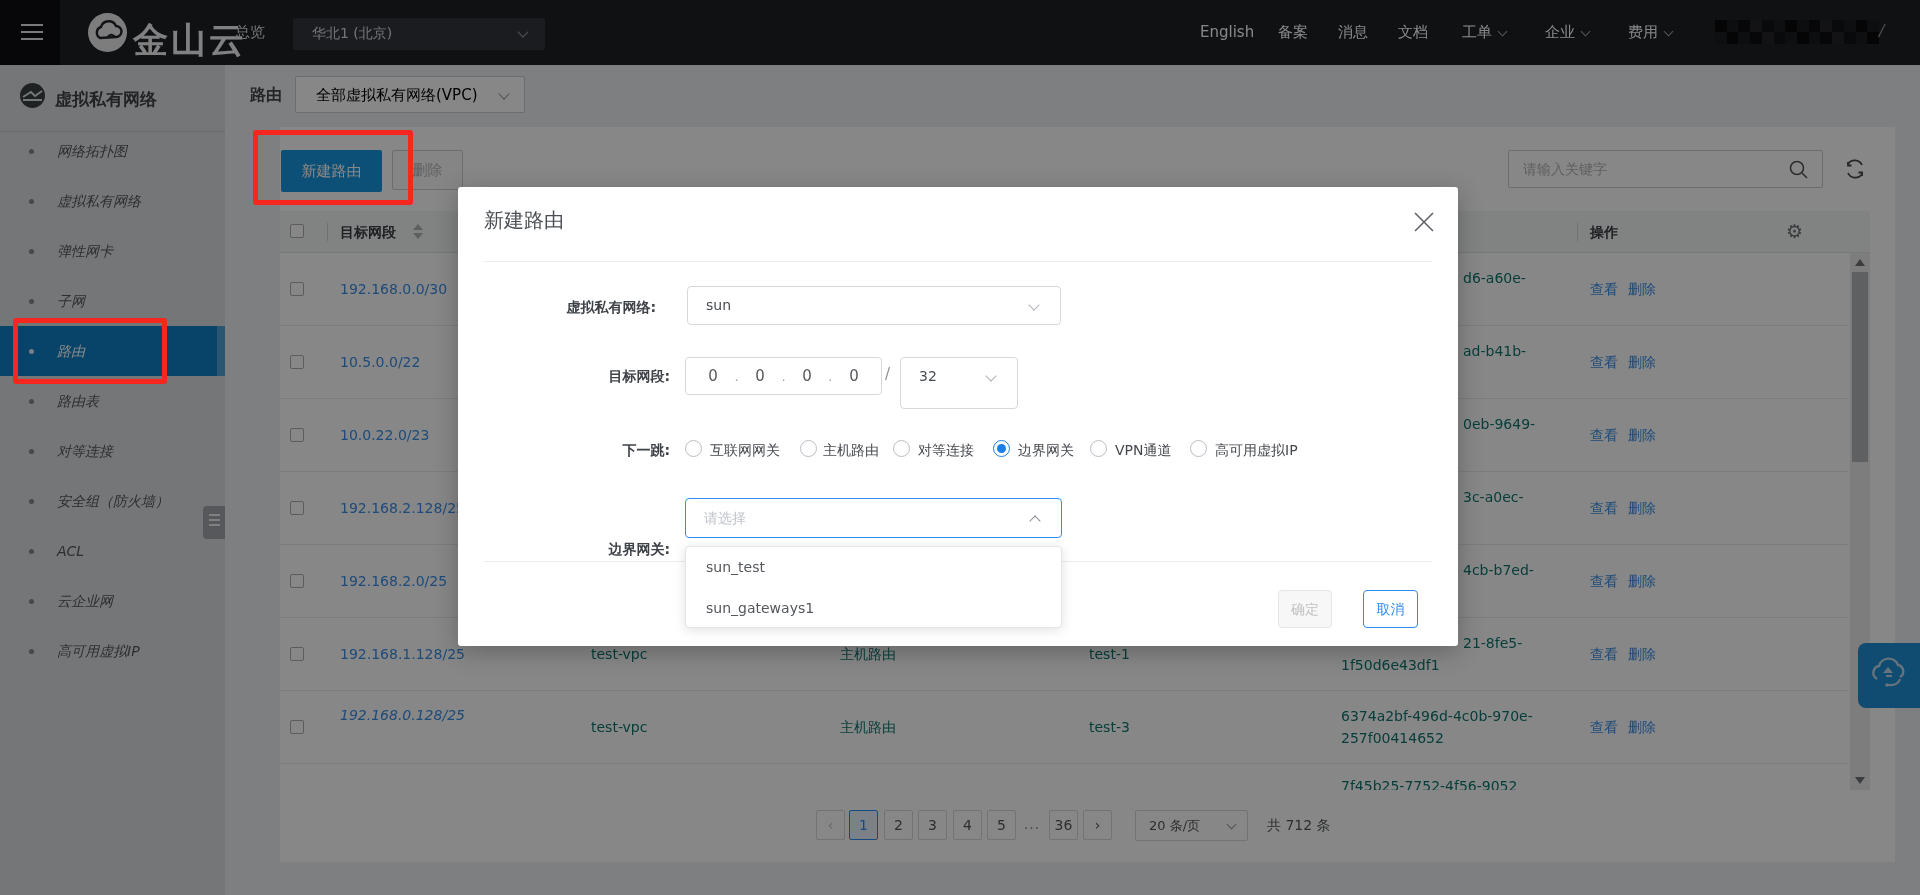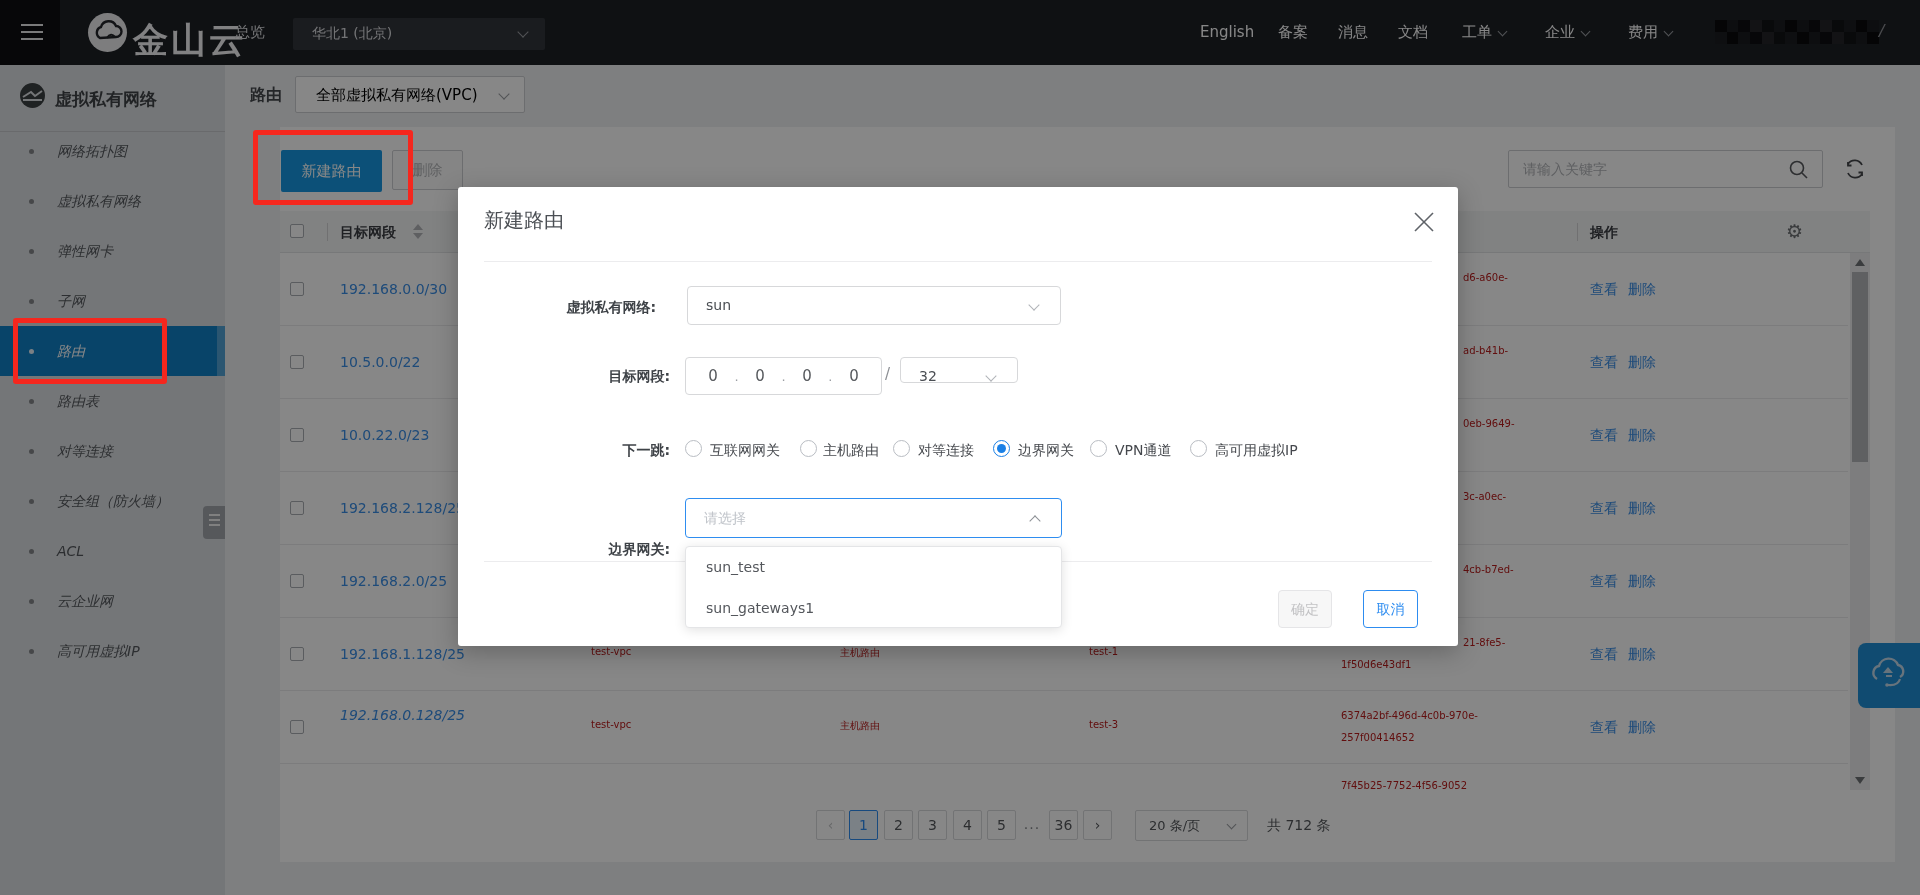--- a/index.html
+++ b/index.html
@@ -57,21 +57,21 @@
   #thead .sep { position:absolute; top:12px; width:1px; height:18px; background:#d3d4d6; }
   #th-cidr { position:absolute; left:60px; top:13px; font-weight:bold; font-size:14px; color:#3b3e43; }
   #sort { position:absolute; left:133px; top:13px; }
   #sort .up { width:0; height:0; border-left:5px solid transparent; border-right:5px solid transparent; border-bottom:6px solid #b2b4b8; margin-bottom:3px; }
   #sort .dn { width:0; height:0; border-left:5px solid transparent; border-right:5px solid transparent; border-top:6px solid #b2b4b8; }
   #th-ops { position:absolute; left:1310px; top:13px; font-weight:bold; font-size:14px; color:#3b3e43; }
   #gear { position:absolute; left:1506px; top:9px; font-size:19px; color:#6d7073; }
   #tbody { position:absolute; left:280px; top:253px; width:1568px; height:537px; background:#fff; overflow:hidden; z-index:3; }
   .trow { position:absolute; left:0; width:1568px; height:73px; border-bottom:1px solid #ebebec; }
   .trow .link { color:#3a8ee6; font-size:14px; }
-  .cell { position:absolute; font-size:10px; color:#b91c1c; }
+  .cell { position:absolute; font-size:14px; color:#0f766e; }
   
   #vscroll { position:absolute; left:1850px; top:253px; width:20px; height:537px; background:#ecedee; z-index:3; }
   #vscroll .arr-up { position:absolute; left:5px; top:6px; width:0; height:0; border-left:5px solid transparent; border-right:5px solid transparent; border-bottom:7px solid #6f7275; }
   #vscroll .thumb { position:absolute; left:2px; top:19px; width:16px; height:190px; background:#b4b6b9; }
   #vscroll .arr-dn { position:absolute; left:5px; bottom:6px; width:0; height:0; border-left:5px solid transparent; border-right:5px solid transparent; border-top:7px solid #6f7275; }
   
   .pgbtn { position:absolute; top:810px; width:29px; height:30px; border:1px solid #d8d9db; background:#fff; text-align:center; line-height:28px; font-size:14px; color:#55585c; border-radius:2px; z-index:5; }
   .pgbtn.active { border-color:#2d8cf0; background:#e9f4fe; color:#2d8cf0; }
   .pgbtn.disabled { color:#c3c4c6; }
   #pg-dots { position:absolute; top:816px; left:1022px; width:20px; text-align:center; color:#85888c; z-index:5; font-size:14px; letter-spacing:1px;}
@@ -399,21 +399,21 @@
   <div id="ip-box">
       <span class="oct">0</span>
       <span class="dotsep">.</span>
       <span class="oct">0</span>
       <span class="dotsep">.</span>
       <span class="oct">0</span>
       <span class="dotsep">.</span>
       <span class="oct">0</span>
     </div>
   <div id="slash">/</div>
-  <div class="m-select" style="left:442px; top:170px; width:118px; height:26px;">
+  <div class="m-select" style="left:442px; top:170px; width:118px; height:52px;">
     <span class="val">32</span>
     <span class="chev"></span>
   </div>
 
   <div class="m-label" style="left:26px; top:255px;">下一跳:</div>
   <div id="radio-row">
       <div class="radio" style="left: 227px;"></div>
       <div class="radio-lbl" style="left: 252px;">互联网网关</div>
       <div class="radio" style="left: 342px;"></div>
       <div class="radio-lbl" style="left: 365px;">主机路由</div>

